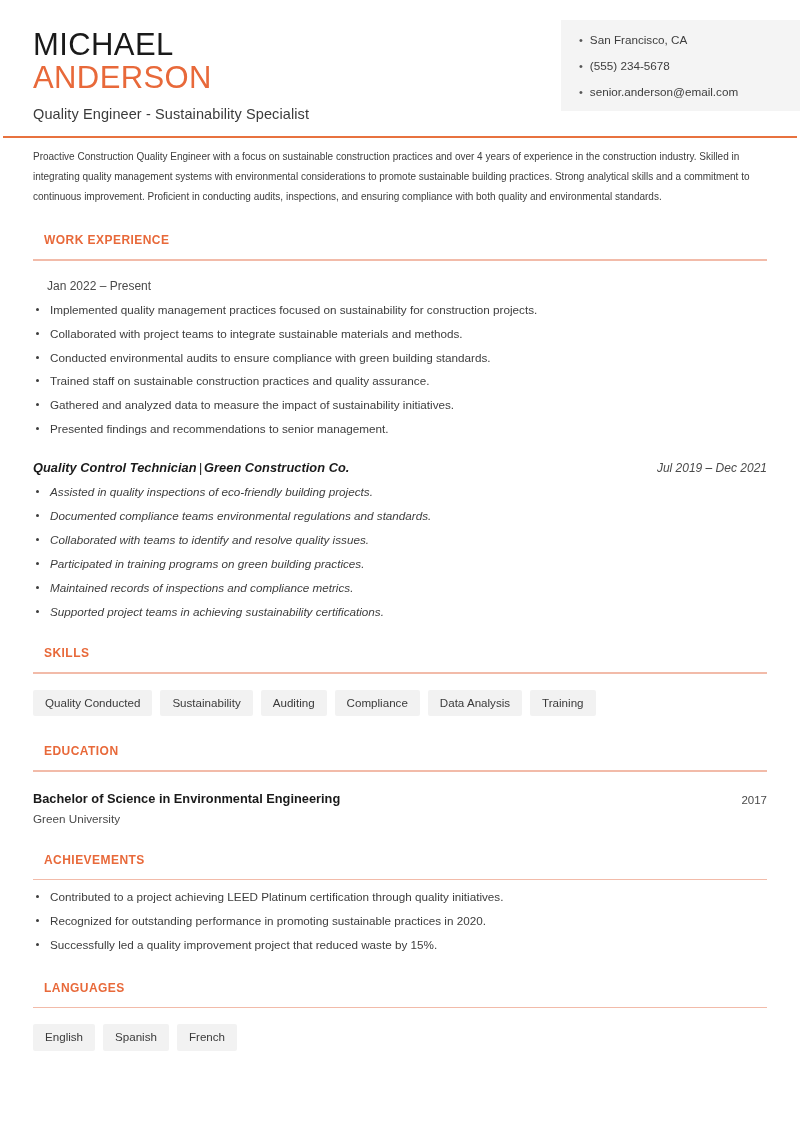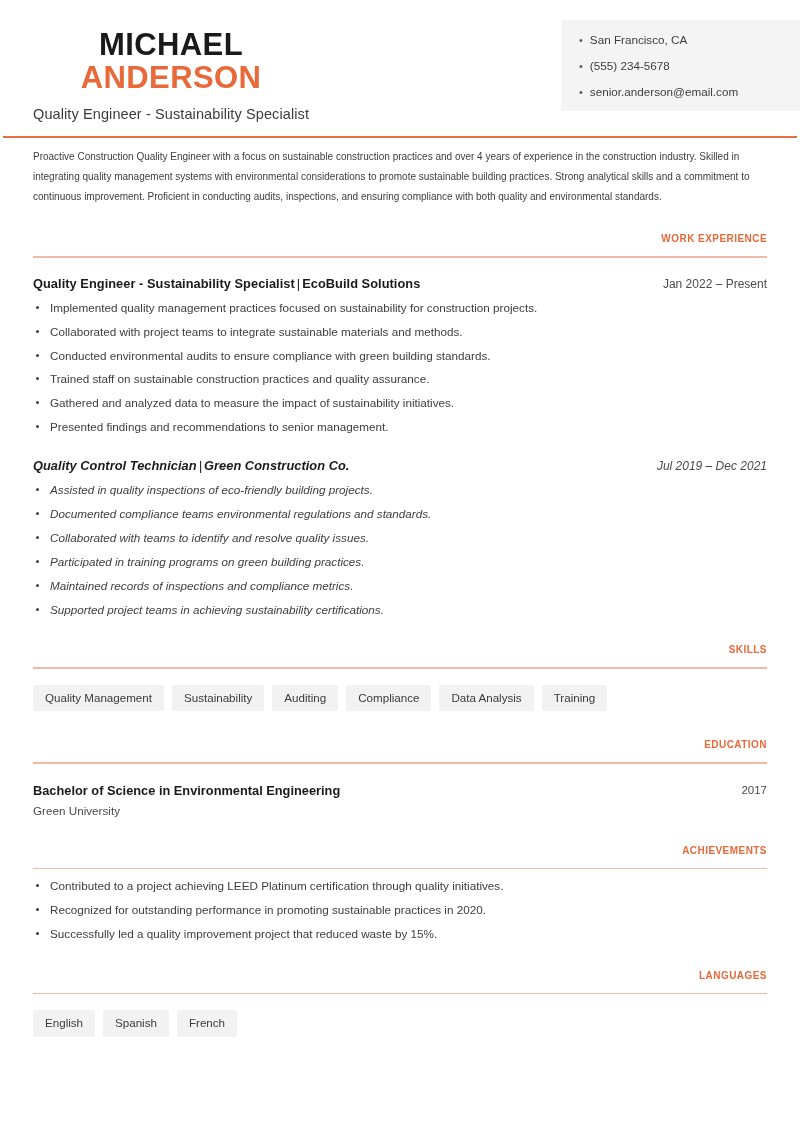--- a/index.html
+++ b/index.html
@@ -33,24 +33,23 @@
     padding: 20px 0 0 0;
     height: 117px;
     box-sizing: border-box;
   }
   .header-left {
     padding-left: 33px;
     padding-top: 8px;
   }
   .name-line {
     font-size: 31px;
-    font-weight: bold;
+    font-weight: normal;
     line-height: 1.08;
     letter-spacing: 0.4px;
-    text-align: center;
   }
   .name-first { color: #1a1a1a; }
   .name-last  { color: #E8693A; }
   .job-title {
     margin-top: 11px;
     font-size: 14.5px;
     color: #3b3b3b;
     font-weight: normal;
     letter-spacing: 0.1px;
   }
@@ -98,26 +97,25 @@
     line-height: 2.0;
     color: #3d3d3d;
     margin: 0 0 4px 0;
     max-width: 734px;
   }
 
   
   .section { margin-top: 26px; }
   .section-title {
     color: #E8693A;
-    font-size: 10px;
+    font-size: 12px;
     font-weight: bold;
     letter-spacing: 0.45px;
     text-transform: uppercase;
-    margin: 0;
-    text-align: right;
+    margin: 11px;
   }
   .section-rule {
     height: 1.6px;
     background: #F2BBA9;
     margin-top: 12px;
   }
 
   
   .entry { margin-top: 18px; }
   .entry:first-of-type { margin-top: 19px; }
@@ -183,21 +181,21 @@
     font-size: 11.6px;
     color: #3a3a3a;
     line-height: 1.15;
     white-space: nowrap;
   }
 
   
   .edu-entry { margin-top: 19px; }
   .edu-head {
     display: flex;
-    align-items: center;
+    align-items: flex-end;
     justify-content: space-between;
   }
   .edu-degree {
     font-size: 12.8px;
     font-weight: bold;
     color: #1a1a1a;
   }
   .edu-year {
     font-size: 11.5px;
     color: #4a4a4a;
@@ -244,23 +242,20 @@
   <div class="content">
 
     <p class="summary">Proactive Construction Quality Engineer with a focus on sustainable construction practices and over 4 years of experience in the construction industry. Skilled in integrating quality management systems with environmental considerations to promote sustainable building practices. Strong analytical skills and a commitment to continuous improvement. Proficient in conducting audits, inspections, and ensuring compliance with both quality and environmental standards.</p>
 
     <div class="section">
       <div class="section-title">WORK EXPERIENCE</div>
       <div class="section-rule"></div>
 
       <div class="entry">
         <div class="entry-head">
-          <div class="entry-title">
-            <span>Quality Engineer - Sustainability Specialist</span><span class="entry-sep">|</span><span>EcoBuild Solutions</span>
-          </div>
           <div class="entry-date">Jan 2022 – Present</div>
         </div>
         <ul class="bullets">
           <li>Implemented quality management practices focused on sustainability for construction projects.</li>
           <li>Collaborated with project teams to integrate sustainable materials and methods.</li>
           <li>Conducted environmental audits to ensure compliance with green building standards.</li>
           <li>Trained staff on sustainable construction practices and quality assurance.</li>
           <li>Gathered and analyzed data to measure the impact of sustainability initiatives.</li>
           <li>Presented findings and recommendations to senior management.</li>
         </ul>
@@ -281,21 +276,21 @@
           <li>Maintained records of inspections and compliance metrics.</li>
           <li>Supported project teams in achieving sustainability certifications.</li>
         </ul>
       </div>
     </div>
 
     <div class="section" style="margin-top:27px;">
       <div class="section-title">SKILLS</div>
       <div class="section-rule"></div>
       <div class="chips">
-        <span class="chip">Quality Management</span>
+        <span class="chip">Quality Conducted</span>
         <span class="chip">Sustainability</span>
         <span class="chip">Auditing</span>
         <span class="chip">Compliance</span>
         <span class="chip">Data Analysis</span>
         <span class="chip">Training</span>
       </div>
     </div>
 
     <div class="section" style="margin-top:28px;">
       <div class="section-title">EDUCATION</div>

